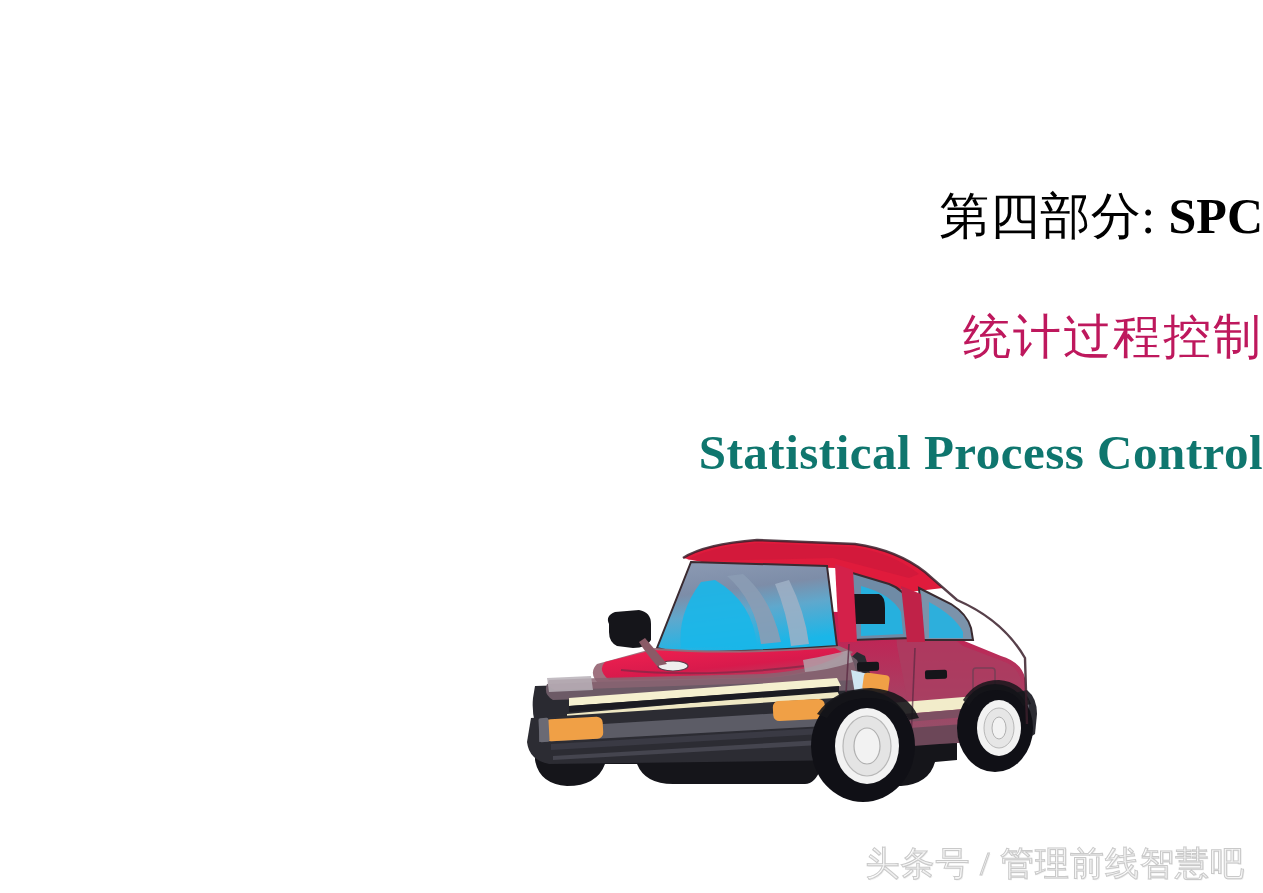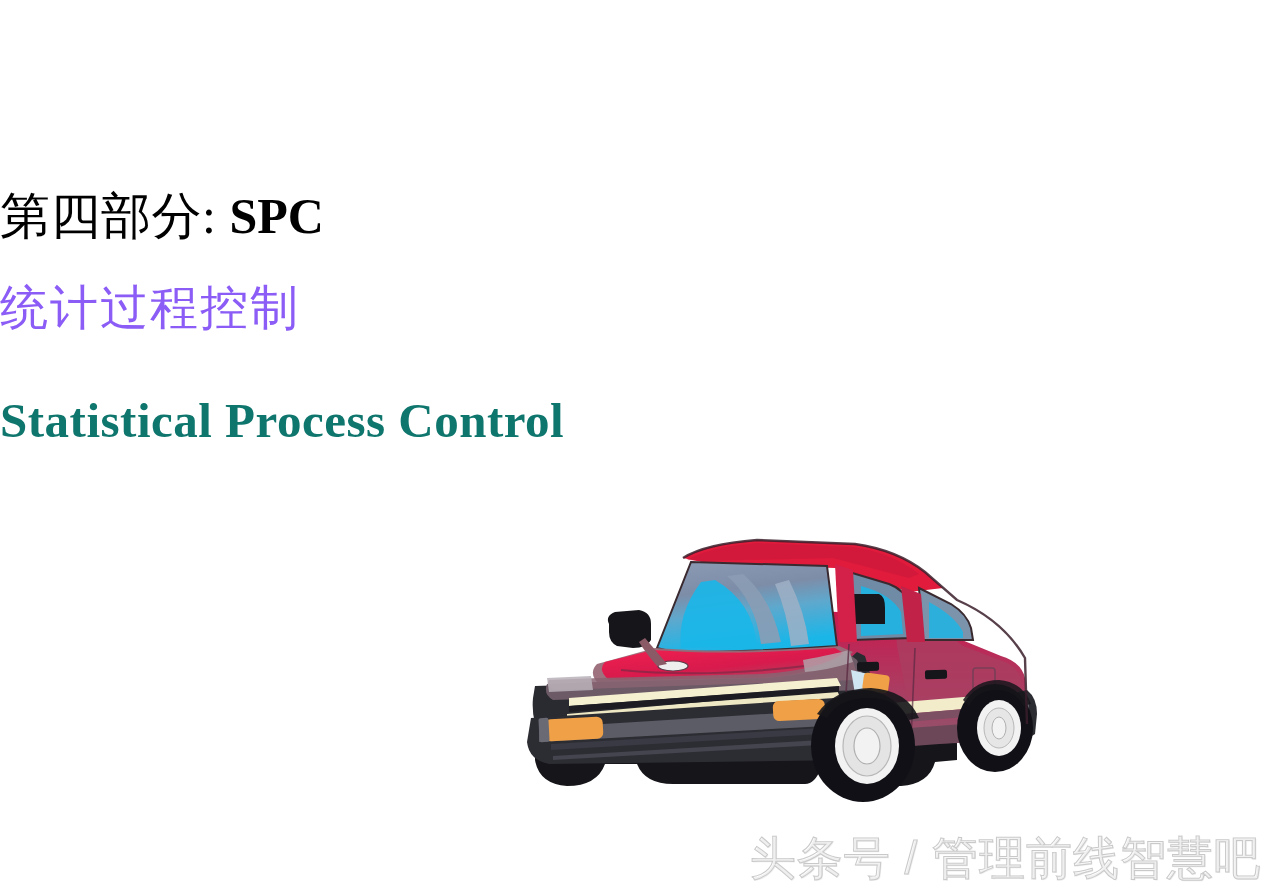--- a/index.html
+++ b/index.html
@@ -17,40 +17,40 @@
     background: #ffffff;
     overflow: hidden;
   }
 
   
   .title-block {
     position: absolute;
     left: 0;
     top: 190px;
     width: 1263px;
-    text-align: left;
+    text-align: right;
   }
   .title-line-1 {
     font-family: "Liberation Serif", "DejaVu Serif", serif;
     font-size: 50px;
     line-height: 1.05;
     color: #000000;
     letter-spacing: 0.5px;
     white-space: pre;
   }
   .title-line-1 .spc {
     font-weight: bold;
     letter-spacing: 0px;
   }
   .title-line-2 {
-    font-family: Liberation Sans, sans-serif;
+    font-family: Liberation Mono, monospace;
     font-size: 48px;
     line-height: 1.05;
-    color: #8b5cf6;
-    margin-top: 40px;
+    color: #be185d;
+    margin-top: 72px;
     letter-spacing: 2px;
   }
   .title-line-3 {
     font-family: "Liberation Serif", "DejaVu Serif", serif;
     font-size: 49px;
     font-weight: bold;
     line-height: 1.05;
     color: #0f766e;
     margin-top: 62px;
     letter-spacing: 0.5px;
@@ -66,24 +66,24 @@
   }
   .car-wrap svg {
     display: block;
     width: 100%;
     height: 100%;
   }
 
   
   .watermark {
     position: absolute;
-    right: 2px;
+    right: 18px;
     bottom: 12px;
-    font-family: Liberation Sans, sans-serif;
-    font-size: 46px;
+    font-family: Liberation Serif, serif;
+    font-size: 34px;
     line-height: 1;
     color: rgba(255,255,255,0.0);
     -webkit-text-stroke: 1px #c9c9c9;
     text-shadow: 1px 1px 0 #efefef;
     letter-spacing: 1px;
     white-space: nowrap;
     user-select: none;
   }
 </style>
 </head>

